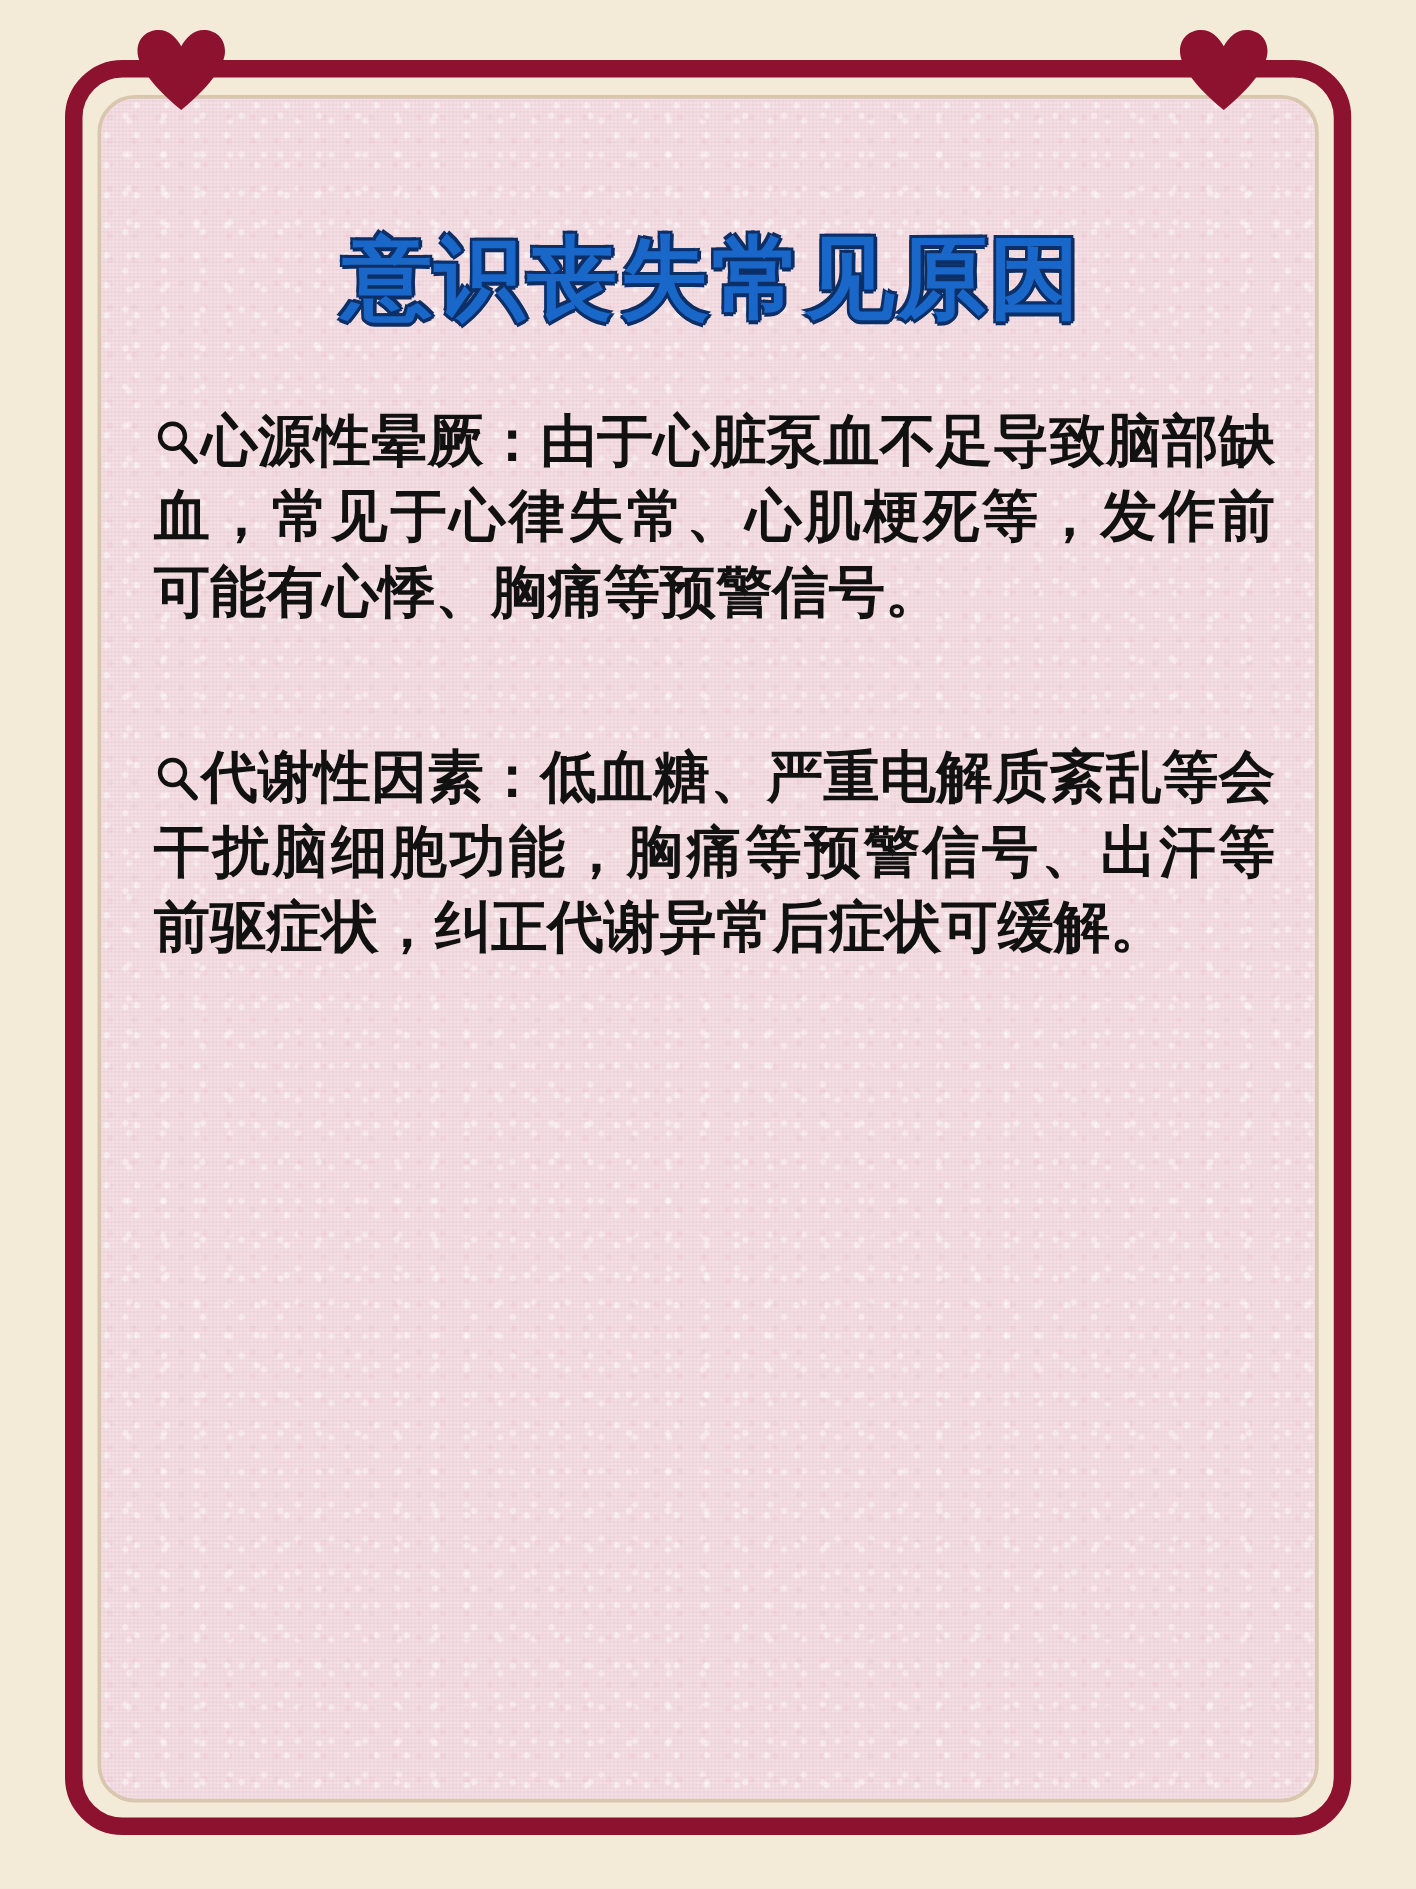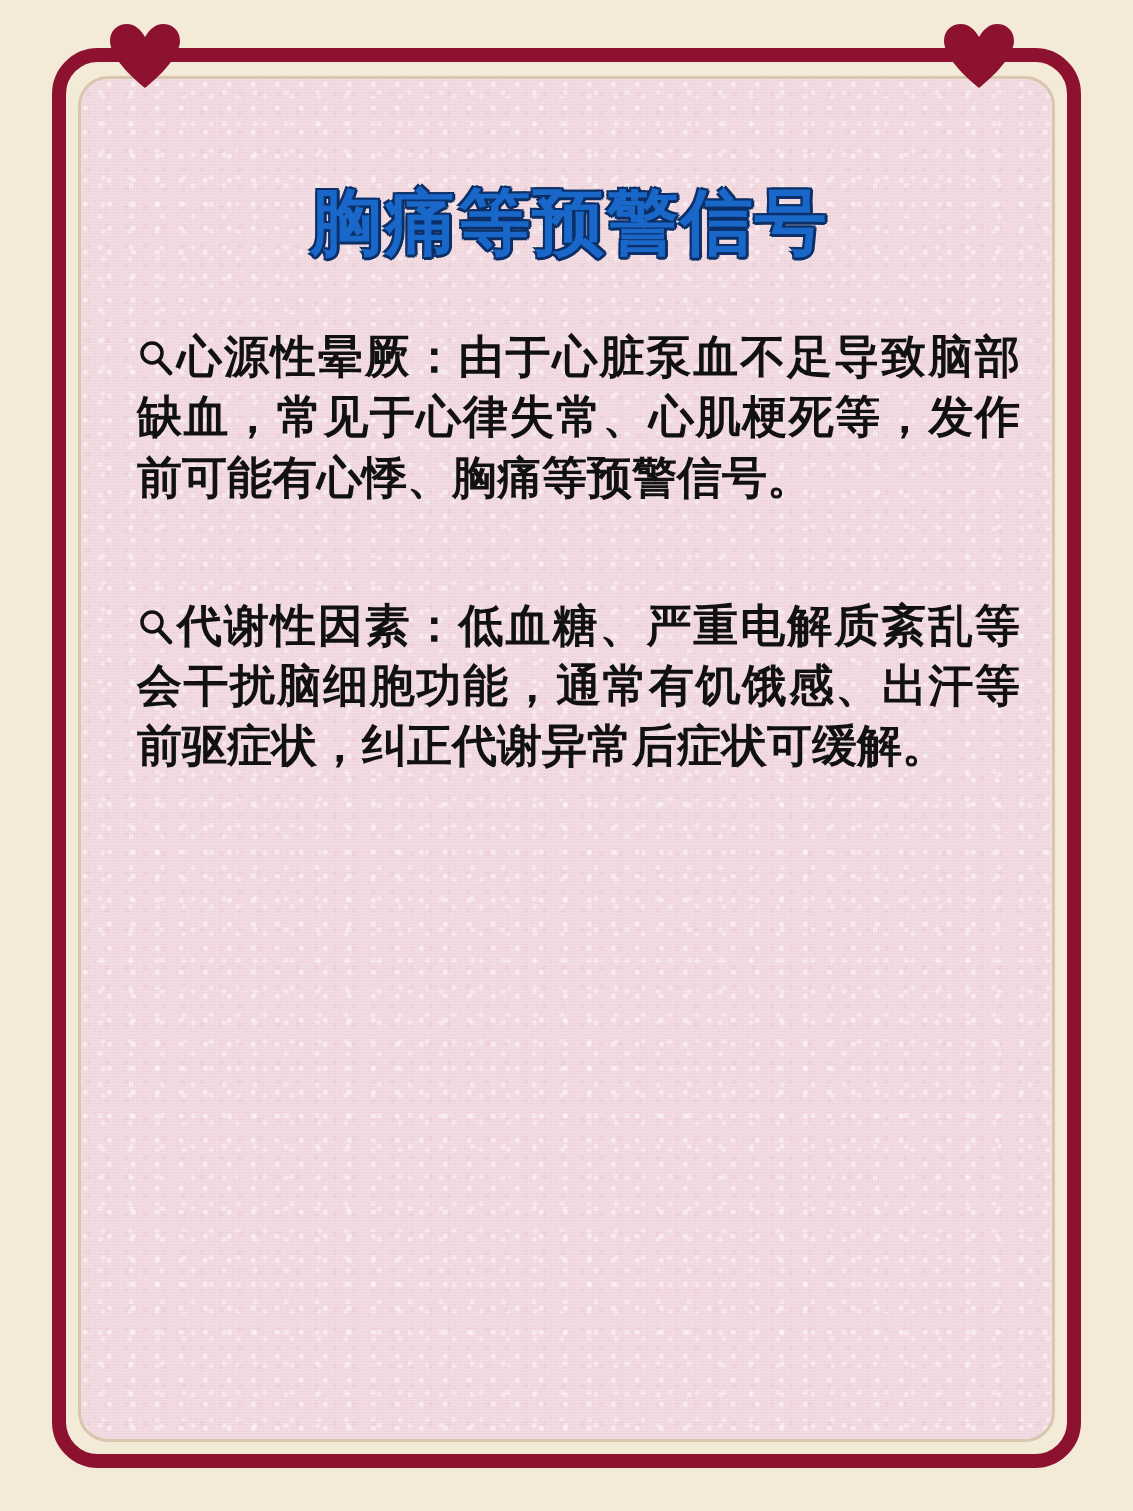--- a/index.html
+++ b/index.html
@@ -90,27 +90,27 @@
       -2px 2px 0 #0b2f66,
       2px 2px 0 #0b2f66,
       0 3px 0 #0b2f66,
       3px 0 0 #0b2f66;
     font-family: "Liberation Sans", "DejaVu Sans", sans-serif;
   }
   .sections {
     padding: 56px 38px 0 42px;
   }
   .section {
-    margin: 0 0 88px 14px;
+    margin: 0 0 88px 0;
     font-size: 45px;
     line-height: 1.34;
     color: #111;
     font-weight: bold;
     letter-spacing: 0px;
-    font-family: Liberation Sans, sans-serif;
+    font-family: Liberation Mono, monospace;
     text-align: justify;
   }
   .section:last-child { margin-bottom: 0; }
   .mag-icon {
     display: inline-block;
     vertical-align: -4px;
     width: 36px;
     height: 38px;
     margin-right: 2px;
   }
@@ -120,41 +120,41 @@
 <body>
 
 <div class="poster">
 
   <div class="frame-outer"></div>
 
   <div class="frame-inner">
     <div class="paper-noise"></div>
 
     <div class="content">
-      <h1 class="title">胸痛等预警信号</h1>
+      <h1 class="title">意识丧失常见原因</h1>
 
       <div class="sections">
 
         <p class="section">
           <span class="mag-icon">
             <svg viewBox="0 0 36 38" xmlns="http://www.w3.org/2000/svg">
               <circle cx="15" cy="15" r="10" fill="none" stroke="#111" stroke-width="3.5"></circle>
               <line x1="22" y1="23" x2="33" y2="35" stroke="#111" stroke-width="4.5" stroke-linecap="round"></line>
             </svg>
           </span><span>心源性晕厥：由于心脏泵血不足导致脑部缺血，常见于心律失常、心肌梗死等，发作前可能有心悸、胸痛等预警信号。</span>
         </p>
 
 
         <p class="section">
           <span class="mag-icon">
             <svg viewBox="0 0 36 38" xmlns="http://www.w3.org/2000/svg">
               <circle cx="15" cy="15" r="10" fill="none" stroke="#111" stroke-width="3.5"></circle>
               <line x1="22" y1="23" x2="33" y2="35" stroke="#111" stroke-width="4.5" stroke-linecap="round"></line>
             </svg>
-          </span><span>代谢性因素：低血糖、严重电解质紊乱等会干扰脑细胞功能，通常有饥饿感、出汗等前驱症状，纠正代谢异常后症状可缓解。</span>
+          </span><span>代谢性因素：低血糖、严重电解质紊乱等会干扰脑细胞功能，胸痛等预警信号、出汗等前驱症状，纠正代谢异常后症状可缓解。</span>
         </p>
 
       </div>
     </div>
   </div>
 
   <div class="heart left">
     <svg viewBox="0 0 74 68" xmlns="http://www.w3.org/2000/svg">
       <path d="M37 66 C 10 44, 2 28, 2 19 C 2 8, 10 2, 19 2 C 27 2, 33 8, 37 15 C 41 8, 47 2, 55 2 C 64 2, 72 8, 72 19 C 72 28, 64 44, 37 66 Z" fill="#8c1230"></path>
     </svg>

